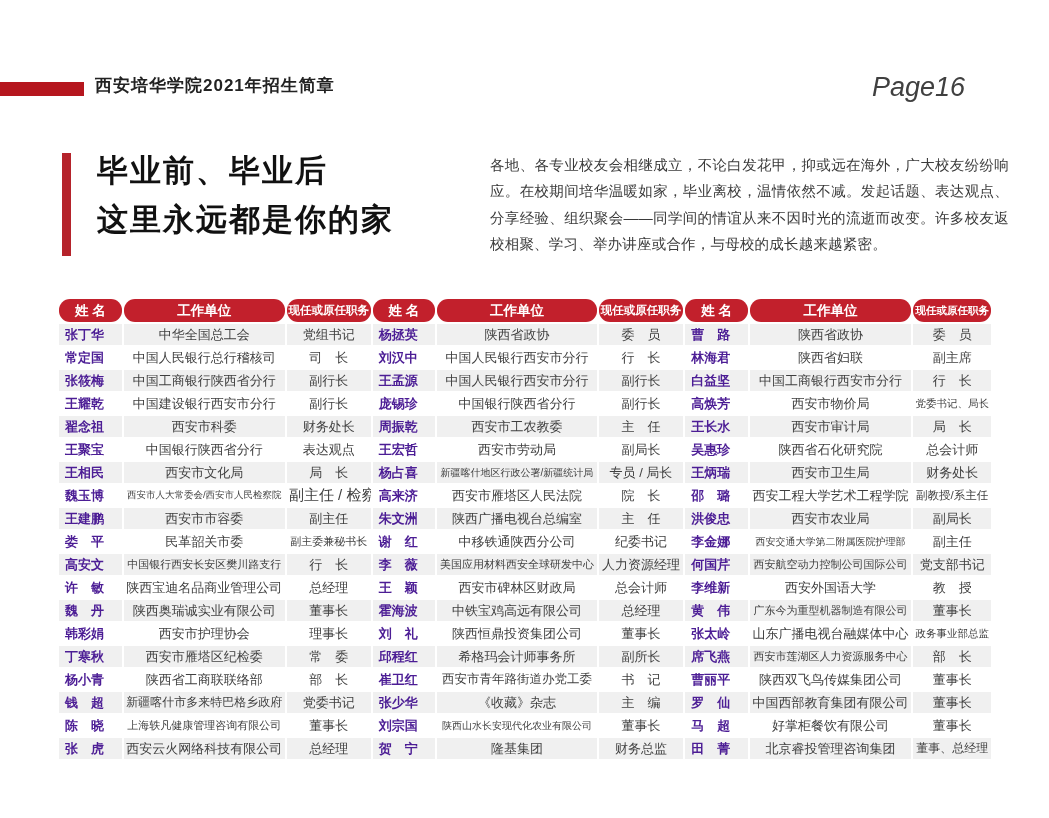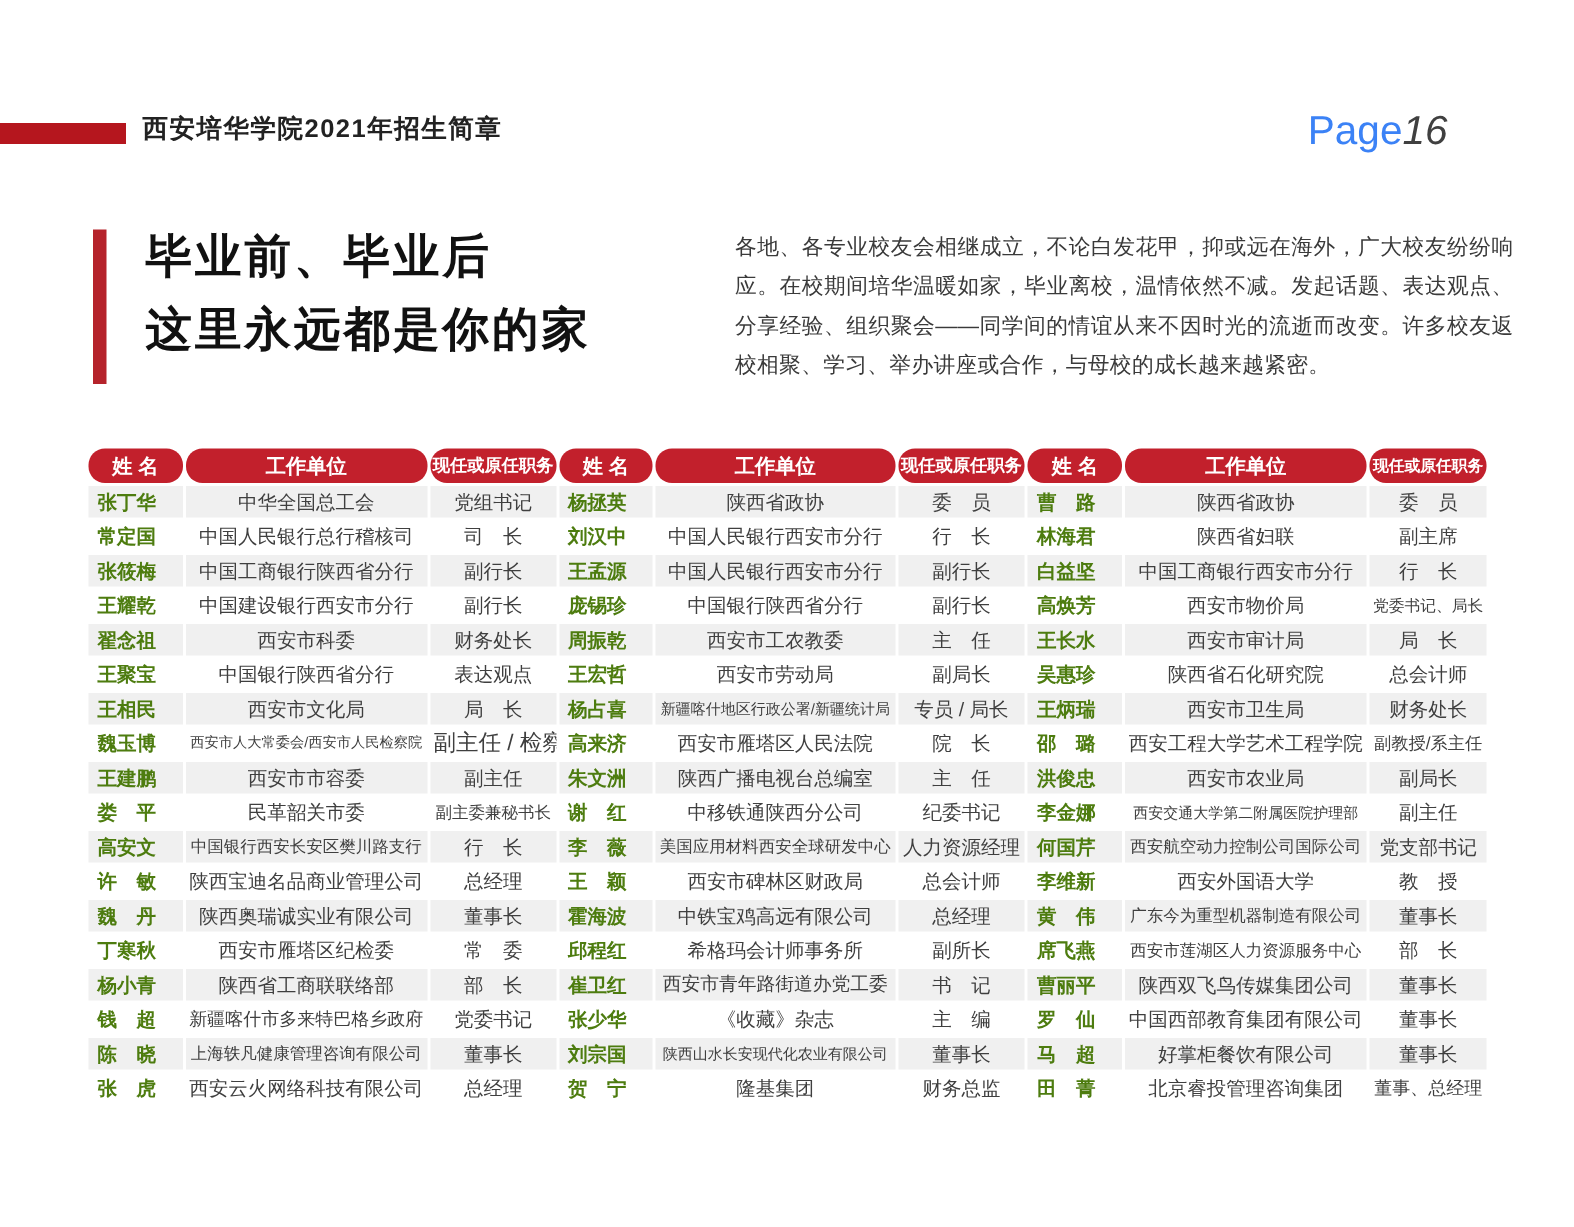--- a/index.html
+++ b/index.html
@@ -10,21 +10,21 @@
     font-family:"Liberation Sans","DejaVu Sans",sans-serif;
     overflow:hidden;
   }
   
   .top-red-bar{position:absolute;left:0;top:82px;width:84px;height:14px;background:#b5161e;}
   .brochure-title{
     position:absolute;left:95px;top:74px;
     font-size:17px;font-weight:bold;color:#222;letter-spacing:1px;
   }
   .page-indicator{position:absolute;top:72px;right:84px;font-size:27px;font-weight:400;}
-  .page-indicator .pg-word{color:#3b82f6;}
+  .page-indicator .pg-word{color:#404040;font-style:italic;}
   .page-indicator .pg-num{color:#404040;font-style:italic;}
   
   .title-accent-bar{position:absolute;left:62px;top:153px;width:9px;height:103px;background:#b5232b;}
   .section-title{
     position:absolute;left:97px;top:146px;
     font-size:31px;line-height:49px;font-weight:bold;color:#111;
     letter-spacing:2px;white-space:nowrap;
   }
   .intro-text{
     position:absolute;left:490px;top:152px;width:519px;
@@ -41,21 +41,21 @@
     background:#c2202c;color:#ffffff;font-weight:bold;
     font-size:13.5px;height:23px;padding:0 1px;text-align:center;
     white-space:nowrap;overflow:hidden;border-radius:11px;
   }
   .alumni-table td{
     height:21px;padding:0 2px;font-size:13px;color:#3f3f3f;
     white-space:nowrap;overflow:hidden;text-align:center;vertical-align:middle;
   }
   .alumni-table tbody tr:nth-child(odd) td{background:#f0f0f0;}
   .alumni-table tbody tr:nth-child(even) td{background:#ffffff;}
-  .alumni-table td.c-name{font-weight:bold;color:#4d7c0f;text-align:left;padding-left:6px;}
+  .alumni-table td.c-name{font-weight:bold;color:#4c1d95;text-align:left;padding-left:6px;}
 </style>
 </head>
 <body>
 
 <div class="page">
 
   <div class="top-red-bar"></div>
   <div class="brochure-title">西安培华学院2021年招生简章</div>
   <div class="page-indicator"><span class="pg-word">Page</span><span class="pg-num">16</span></div>
 
@@ -230,20 +230,31 @@
           <td class="c-unit">陕西奥瑞诚实业有限公司</td>
           <td class="c-pos">董事长</td>
           <td class="c-name">霍海波</td>
           <td class="c-unit">中铁宝鸡高远有限公司</td>
           <td class="c-pos">总经理</td>
           <td class="c-name">黄　伟</td>
           <td class="c-unit" style="font-size: 11px;">广东今为重型机器制造有限公司</td>
           <td class="c-pos">董事长</td>
         </tr>
         <tr>
+          <td class="c-name">韩彩娟</td>
+          <td class="c-unit">西安市护理协会</td>
+          <td class="c-pos">理事长</td>
+          <td class="c-name">刘　礼</td>
+          <td class="c-unit">陕西恒鼎投资集团公司</td>
+          <td class="c-pos">董事长</td>
+          <td class="c-name">张太岭</td>
+          <td class="c-unit">山东广播电视台融媒体中心</td>
+          <td class="c-pos" style="font-size: 10.5px;">政务事业部总监</td>
+        </tr>
+        <tr>
           <td class="c-name">丁寒秋</td>
           <td class="c-unit">西安市雁塔区纪检委</td>
           <td class="c-pos">常　委</td>
           <td class="c-name">邱程红</td>
           <td class="c-unit">希格玛会计师事务所</td>
           <td class="c-pos">副所长</td>
           <td class="c-name">席飞燕</td>
           <td class="c-unit" style="font-size: 11px;">西安市莲湖区人力资源服务中心</td>
           <td class="c-pos">部　长</td>
         </tr>

